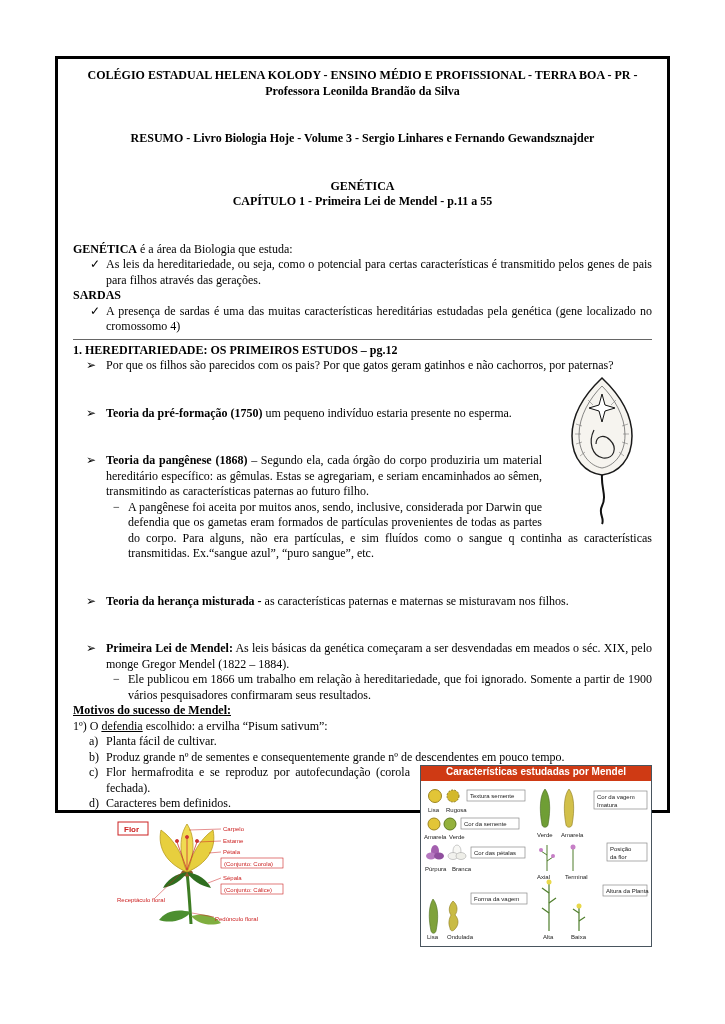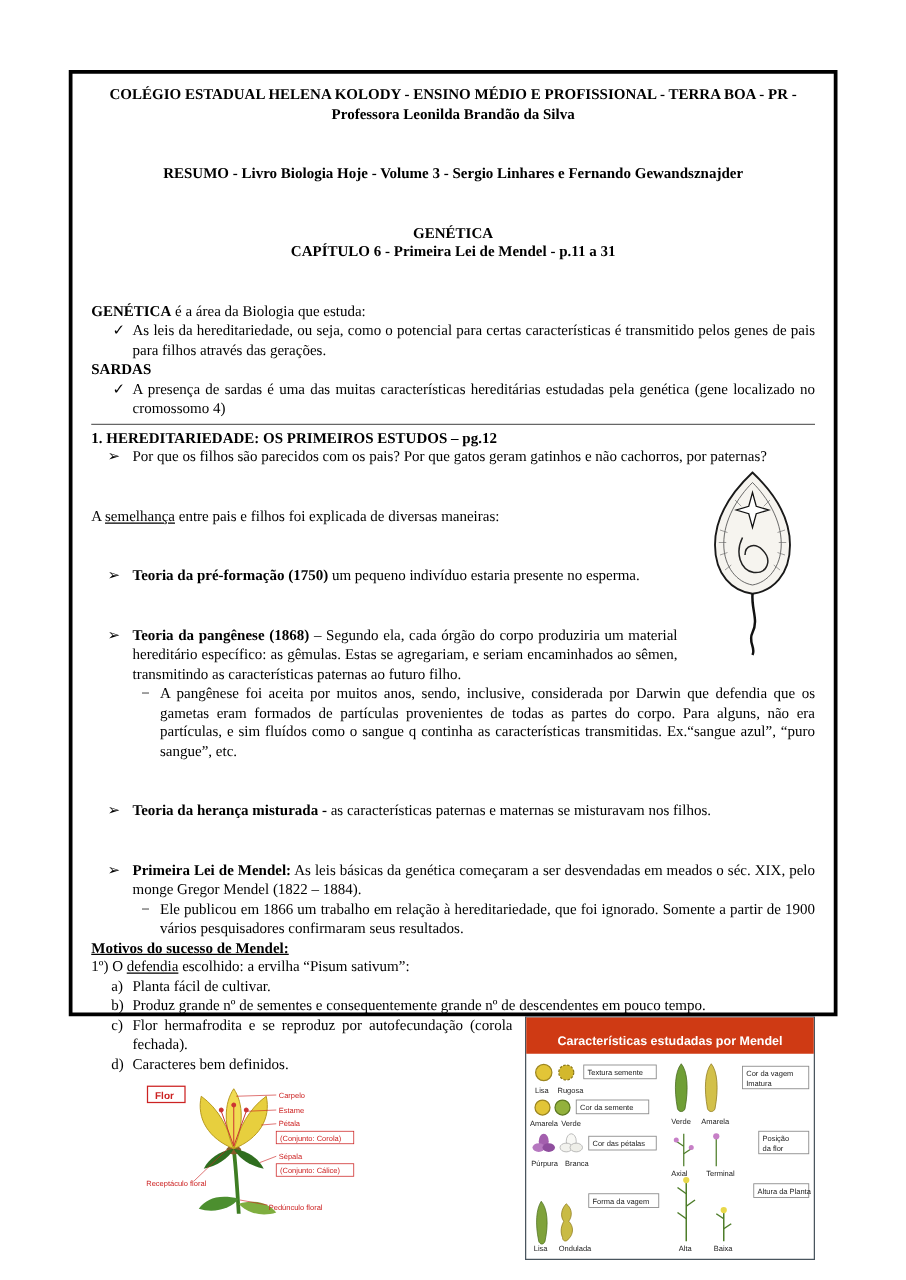--- a/index.html
+++ b/index.html
@@ -26,40 +26,40 @@
   .u { text-decoration:underline; }
   .it { }
   .sperm-fig { float:right; width:100px; height:152px; margin:0 0 4px 10px; }
   .chart-fig {
     float:right; width:232px; margin:0 0 2px 10px;
     border:1px solid #49555e; background:#fff;
     font-family:"Liberation Sans", sans-serif;
   }
   .chart-head {
     background:#cf3a14; color:#fff; font-weight:bold; font-size:10px;
-    text-align:center; padding:14px 0 3px 0; line-height:12px;
+    text-align:center; padding:0 0 3px 0; line-height:12px;
   }
   .flower-fig { display:inline-block; margin:8px 0 0 42px; }
   .fl { font-family:"Liberation Sans", sans-serif; font-size:6px; fill:#cc2222; }
   .flb { font-family:"Liberation Sans", sans-serif; font-size:8px; font-weight:bold; fill:#cc2222; }
   .cl { font-family:"Liberation Sans", sans-serif; font-size:6px; fill:#222; }
   .box { fill:#ffffff; stroke:#8a8a8a; stroke-width:0.7; }
   .clearfix { clear:both; }
 </style>
 </head>
 <body>
 
 <div class="frame">
 
   <div class="center bold">COLÉGIO ESTADUAL HELENA KOLODY - ENSINO MÉDIO E PROFISSIONAL - TERRA BOA - PR - Professora Leonilda Brandão da Silva</div>
 
   <div class="center bold gap">RESUMO - Livro Biologia Hoje - Volume 3 - Sergio Linhares e Fernando Gewandsznajder</div>
 
   <div class="center bold gap">GENÉTICA</div>
-  <div class="center bold">CAPÍTULO 6 - Primeira Lei de Mendel - p.11 a 31</div>
+  <div class="center bold">CAPÍTULO 1 - Primeira Lei de Mendel - p.11 a 55</div>
 
   <div class="just gap"><b>GENÉTICA</b><span> é a área da Biologia que estuda:</span></div>
 
   <div class="check-item">
     <span class="marker">✓</span>
     <span>As leis da hereditariedade, ou seja, como o potencial para certas características é transmitido pelos genes de pais para filhos através das gerações.</span>
   </div>
 
   <div class="bold">SARDAS</div>
 
@@ -93,21 +93,20 @@
           <path d="M72,82 L67,78"></path>
         <path d="M36,26 L41,31"></path>
           <path d="M64,26 L59,31"></path>
       </g>
       <path d="M50,20 L53,31 L63,34 L53,37 L50,48 L47,37 L37,34 L47,31 Z" fill="#ffffff" stroke="#111" stroke-width="1"></path>
       <path d="M42,56 C36,68 40,82 51,84 C62,85 66,74 58,66 C52,60 44,62 44,70" fill="none" stroke="#222" stroke-width="1.2"></path>
       <path d="M50,101 C49,114 55,122 50,132 C46,140 53,144 50,150" fill="none" stroke="#111" stroke-width="2"></path>
     </svg>
   </div>
 
-  <div class="just gap"><span>A </span><span class="u">semelhança</span><span> entre pais e filhos foi explicada de diversas maneiras:</span></div>
 
   <div class="arrow-item gap">
     <span class="marker">➢</span>
     <b>Teoria da pré-formação (1750)</b><span> um pequeno indivíduo estaria presente no esperma.</span>
   </div>
 
   <div class="arrow-item gap">
     <span class="marker">➢</span>
     <b>Teoria da pangênese (1868)</b><span> – Segundo ela, cada órgão do corpo produziria um material hereditário específico: as gêmulas. Estas se agregariam, e seriam encaminhados ao sêmen, transmitindo as características paternas ao futuro filho.</span>
   </div>

